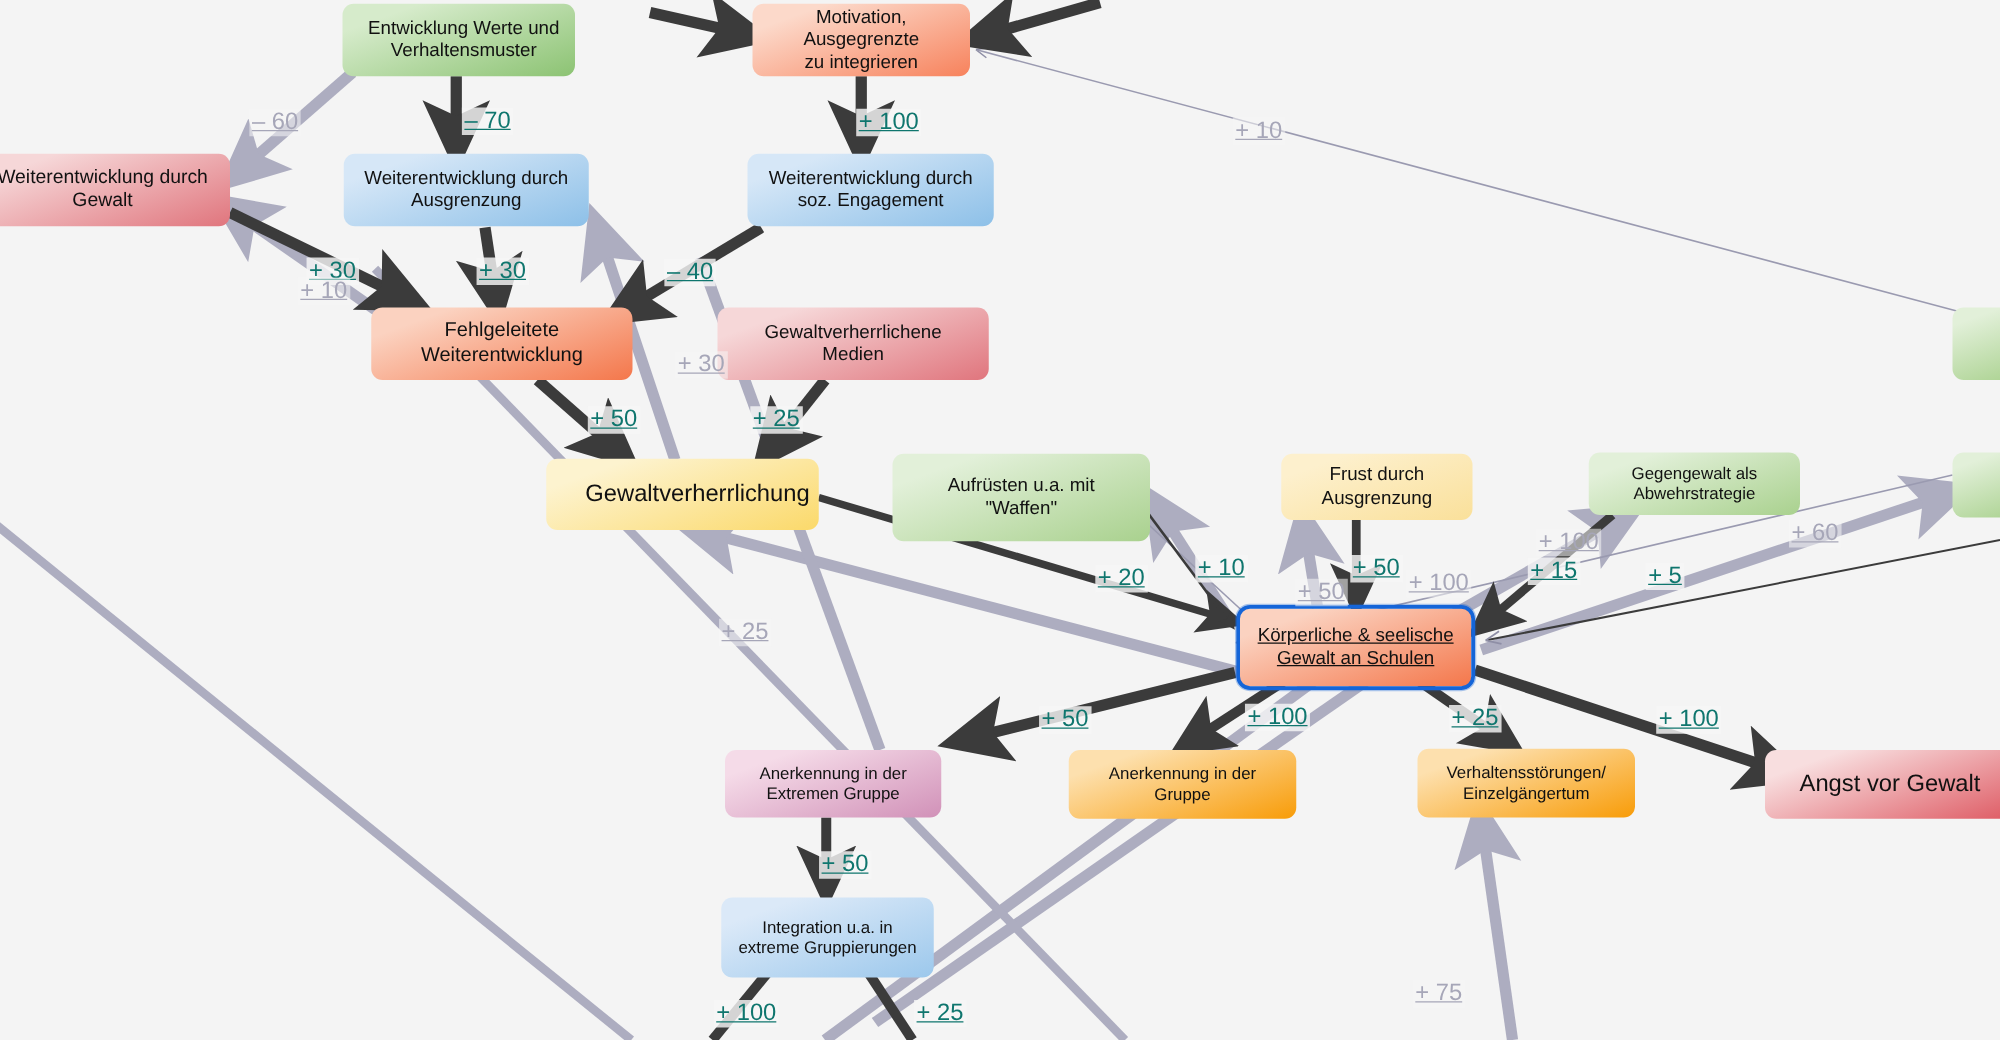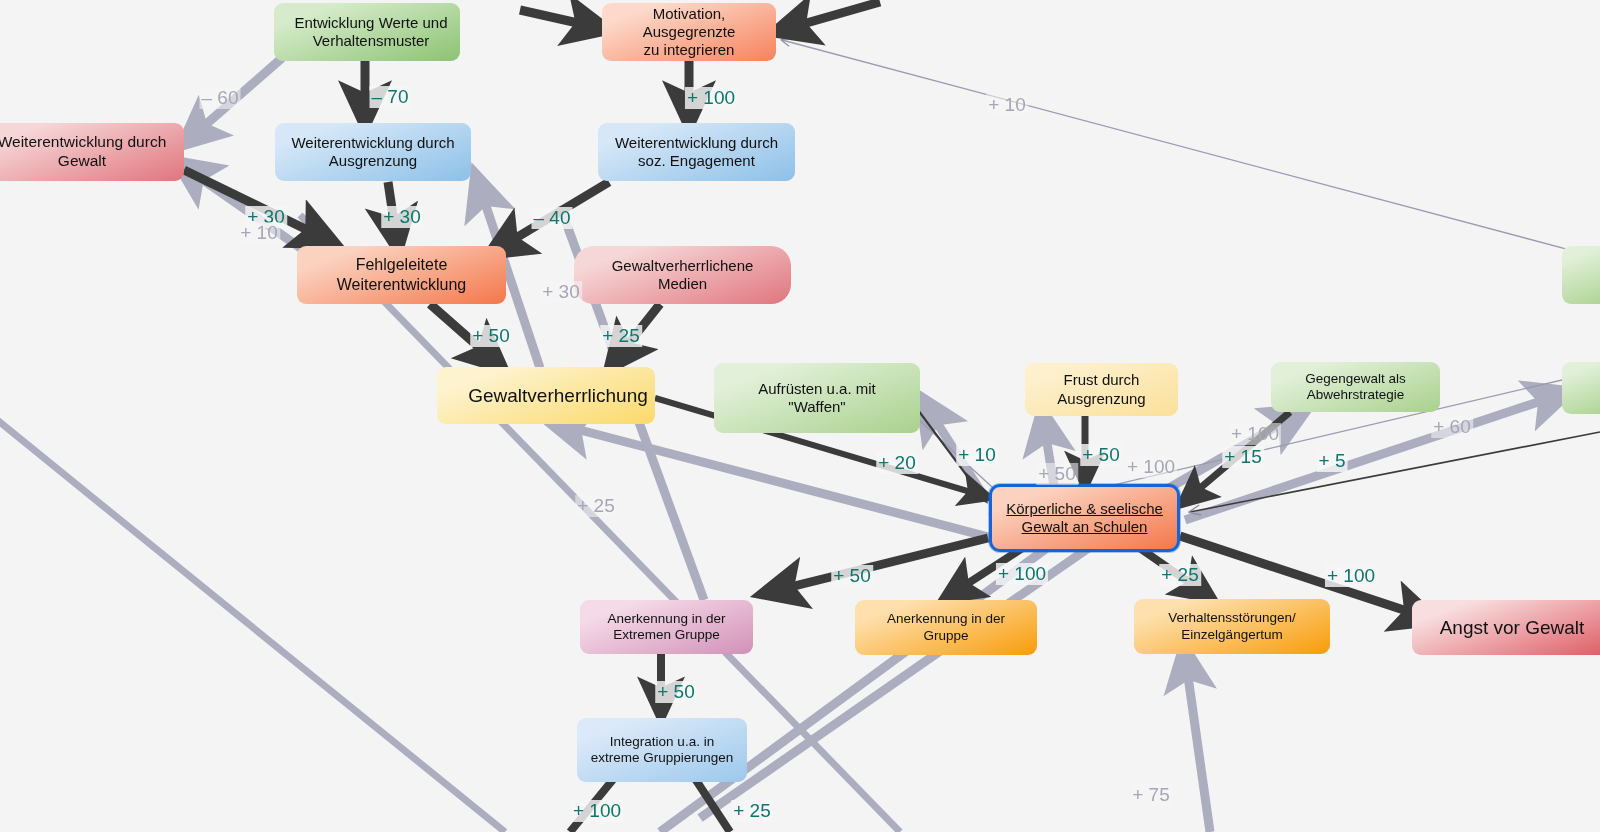--- a/index.html
+++ b/index.html
@@ -39,20 +39,21 @@
     border-radius: 11px;
     box-shadow: 0 0 0 1px rgba(21,101,216,0.35);
   }
   .edge-label {
     position: absolute;
     z-index: 6;
     font-family: "Liberation Sans", sans-serif;
     white-space: nowrap;
     transform: translate(-50%, -50%);
     padding: 0 2px;
+    text-decoration: underline;
   }
   .edge-label.dark {
     color: #0f766e;
     font-size: 19px;
     background: rgba(246,246,246,0.82);
   }
   .edge-label.light {
     color: #a6a6b8;
     font-size: 19px;
     background: rgba(246,246,246,0.55);
@@ -134,38 +135,38 @@
       <div class="node" style="left: 274px; top: 3px; width: 186px; height: 58px; font-size: 15px; background: linear-gradient(160deg, rgb(214, 235, 203) 0%, rgb(214, 235, 203) 18%, rgb(140, 195, 115) 100%); padding-left: 16px;">Entwicklung Werte und
 Verhaltensmuster</div>
       <div class="node" style="left: 602px; top: 3px; width: 174px; height: 58px; font-size: 15px; background: linear-gradient(160deg, rgb(252, 217, 202) 0%, rgb(252, 217, 202) 18%, rgb(247, 130, 92) 100%);">Motivation, Ausgegrenzte
 zu integrieren</div>
       <div class="node" style="left: 275px; top: 123px; width: 196px; height: 58px; font-size: 15px; background: linear-gradient(160deg, rgb(214, 231, 247) 0%, rgb(214, 231, 247) 18%, rgb(141, 192, 232) 100%);">Weiterentwicklung durch
 Ausgrenzung</div>
       <div class="node" style="left: 598px; top: 123px; width: 197px; height: 58px; font-size: 15px; background: linear-gradient(160deg, rgb(214, 231, 247) 0%, rgb(214, 231, 247) 18%, rgb(141, 192, 232) 100%);">Weiterentwicklung durch
 soz. Engagement</div>
       <div class="node" style="left: 297px; top: 246px; width: 209px; height: 58px; font-size: 16px; background: linear-gradient(160deg, rgb(251, 210, 192) 0%, rgb(251, 210, 192) 18%, rgb(244, 119, 75) 100%);">Fehlgeleitete
 Weiterentwicklung</div>
-      <div class="node" style="left: 574px; top: 246px; width: 217px; height: 58px; font-size: 15px; background: linear-gradient(160deg, rgb(246, 215, 216) 0%, rgb(246, 215, 216) 18%, rgb(224, 117, 125) 100%); border-radius: 20px;">Gewaltverherrlichene
+      <div class="node" style="left: 574px; top: 246px; width: 217px; height: 58px; font-size: 15px; background: linear-gradient(160deg, rgb(246, 215, 216) 0%, rgb(246, 215, 216) 18%, rgb(224, 117, 125) 100%);">Gewaltverherrlichene
 Medien</div>
       <div class="node" style="left: 437px; top: 367px; width: 218px; height: 57px; font-size: 19px; background: linear-gradient(160deg, rgb(253, 243, 207) 0%, rgb(253, 243, 207) 18%, rgb(251, 217, 106) 100%); padding-left: 32px;">Gewaltverherrlichung</div>
       <div class="node" style="left: 714px; top: 363px; width: 206px; height: 70px; font-size: 15px; background: linear-gradient(160deg, rgb(226, 240, 217) 0%, rgb(226, 240, 217) 18%, rgb(169, 209, 142) 100%);">Aufrüsten u.a. mit
 "Waffen"</div>
       <div class="node" style="left: 993px; top: 363px; width: 153px; height: 53px; font-size: 15px; background: linear-gradient(160deg, rgb(253, 240, 205) 0%, rgb(253, 240, 205) 18%, rgb(250, 224, 154) 100%); margin-left: 32px;">Frust durch
 Ausgrenzung</div>
       <div class="node" style="left: 1271px; top: 362px; width: 169px; height: 50px; font-size: 13.5px; background: linear-gradient(160deg, rgb(226, 240, 217) 0%, rgb(226, 240, 217) 18%, rgb(169, 209, 142) 100%);">Gegengewalt als
 Abwehrstrategie</div>
       <div class="node" style="left: 1562px; top: 246px; width: 60px; height: 58px; font-size: 13.5px; background: linear-gradient(160deg, rgb(226, 240, 217) 0%, rgb(226, 240, 217) 18%, rgb(169, 209, 142) 100%);"></div>
       <div class="node" style="left: 1562px; top: 362px; width: 60px; height: 52px; font-size: 13.5px; background: linear-gradient(160deg, rgb(226, 240, 217) 0%, rgb(226, 240, 217) 18%, rgb(169, 209, 142) 100%);"></div>
       <div class="node selected" style="left: 989px; top: 484px; width: 191px; height: 68px; font-size: 15px; background: linear-gradient(160deg, rgb(251, 210, 192) 0%, rgb(251, 210, 192) 18%, rgb(244, 119, 75) 100%); text-decoration: underline;">Körperliche &amp; seelische
 Gewalt an Schulen</div>
       <div class="node" style="left: 580px; top: 600px; width: 173px; height: 54px; font-size: 13.5px; background: linear-gradient(160deg, rgb(245, 219, 232) 0%, rgb(245, 219, 232) 18%, rgb(209, 145, 184) 100%);">Anerkennung in der
 Extremen Gruppe</div>
       <div class="node" style="left: 855px; top: 600px; width: 182px; height: 55px; font-size: 13.5px; background: linear-gradient(160deg, rgb(253, 224, 174) 0%, rgb(253, 224, 174) 18%, rgb(248, 156, 8) 100%);">Anerkennung in der
 Gruppe</div>
-      <div class="node" style="left: 1134px; top: 599px; width: 196px; height: 55px; font-size: 13.5px; background: linear-gradient(160deg, rgb(253, 224, 174) 0%, rgb(253, 224, 174) 18%, rgb(248, 156, 8) 100%);">Verhaltensstörungen/
+      <div class="node" style="left: 1134px; top: 599px; width: 174px; height: 55px; font-size: 13.5px; background: linear-gradient(160deg, rgb(253, 224, 174) 0%, rgb(253, 224, 174) 18%, rgb(248, 156, 8) 100%);">Verhaltensstörungen/
 Einzelgängertum</div>
       <div class="node" style="left: 1412px; top: 600px; width: 200px; height: 55px; font-size: 19px; background: linear-gradient(160deg, rgb(248, 222, 223) 0%, rgb(248, 222, 223) 18%, rgb(222, 90, 99) 100%);">Angst vor Gewalt</div>
       <div class="node" style="left: 577px; top: 718px; width: 170px; height: 64px; font-size: 13.5px; background: linear-gradient(160deg, rgb(219, 233, 248) 0%, rgb(219, 233, 248) 18%, rgb(156, 200, 236) 100%);">Integration u.a. in
 extreme Gruppierungen</div>
     </div>
 
   <div id="labels-root">
       <div class="edge-label light" style="left: 220px; top: 98px;">– 60</div>
       <div class="edge-label dark" style="left: 390px; top: 97px;">– 70</div>
       <div class="edge-label dark" style="left: 711px; top: 98px;">+ 100</div>

